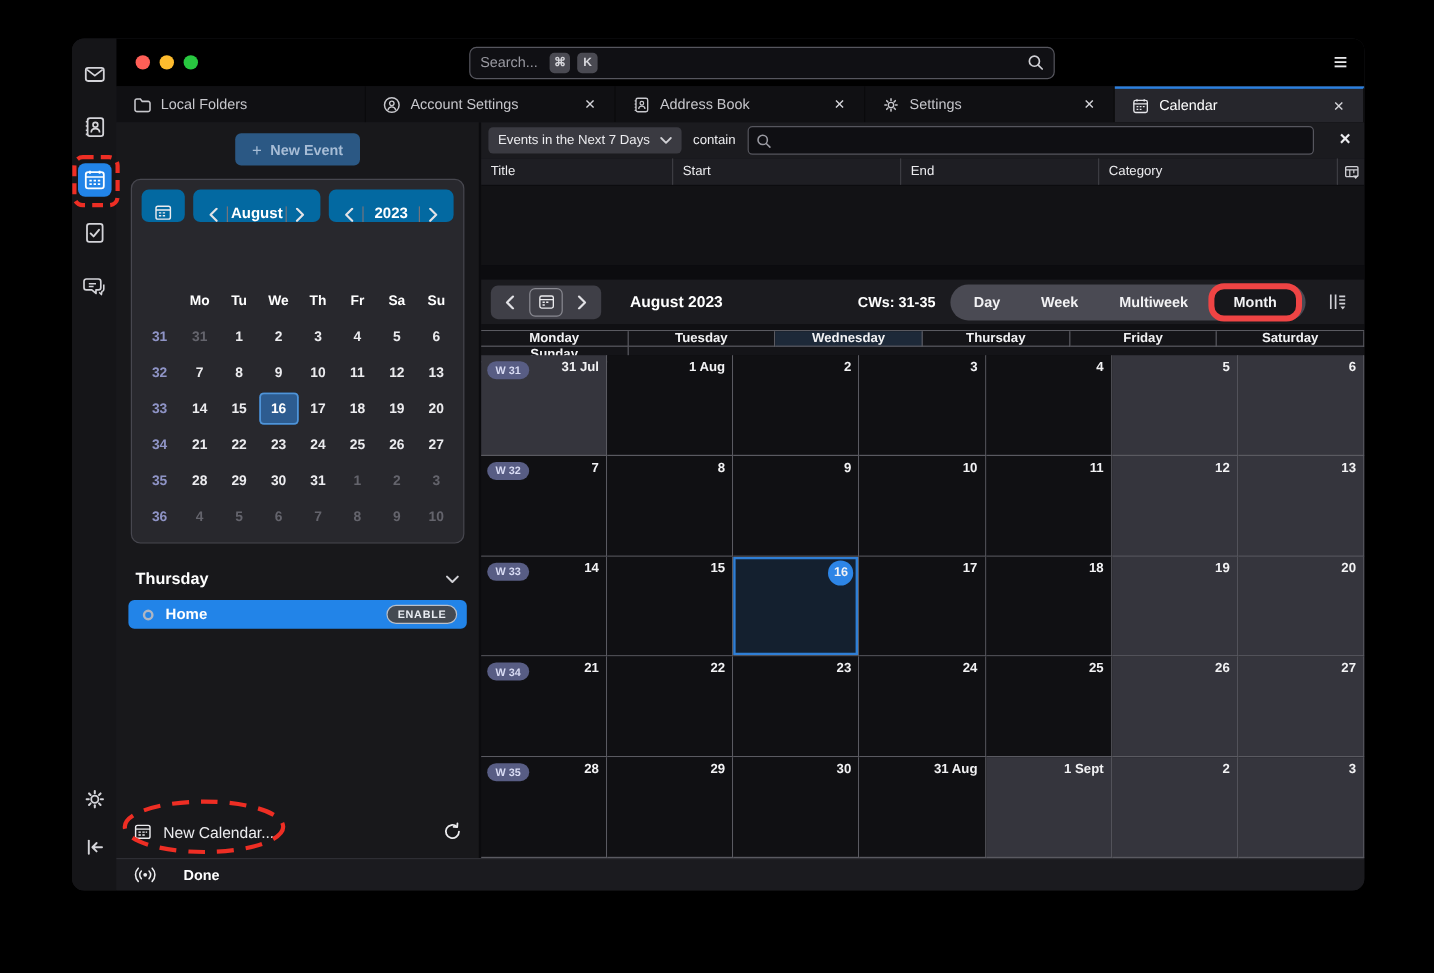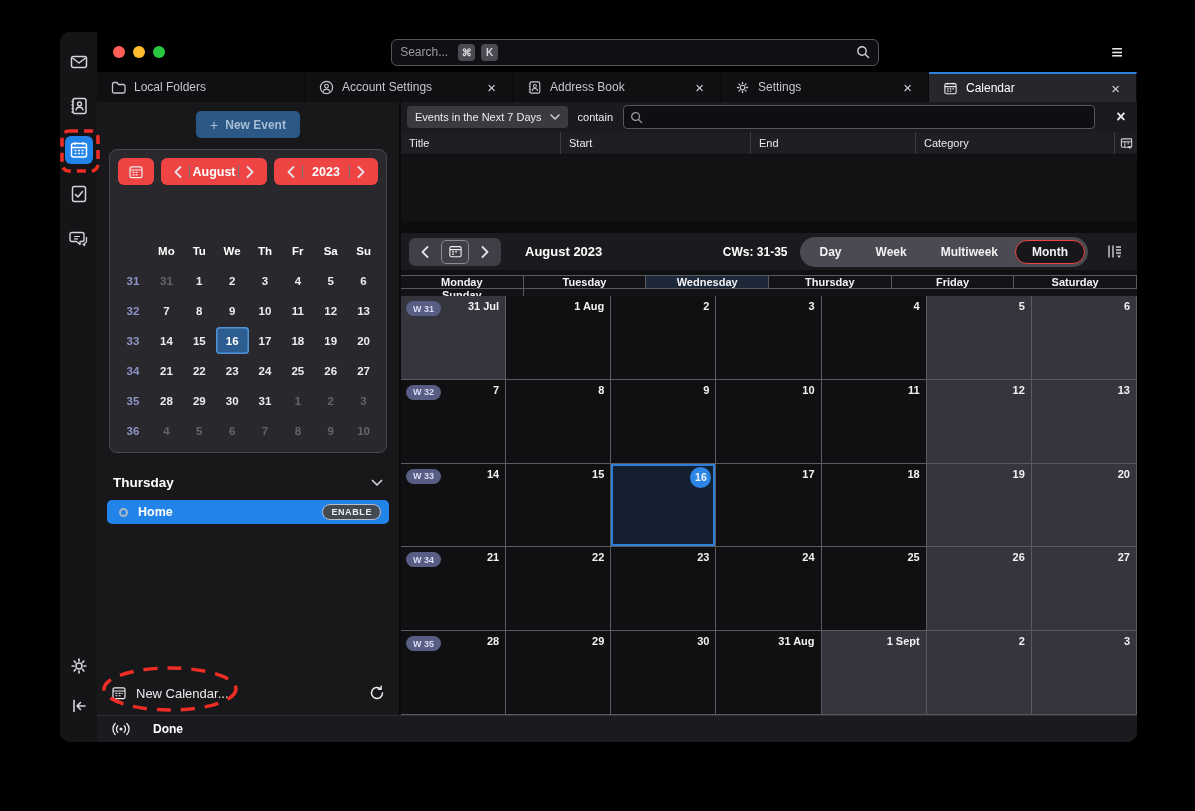--- a/index.html
+++ b/index.html
@@ -52,22 +52,22 @@
     display:flex; flex-direction:column; flex-shrink:0; }
   .newevent-row { display:flex; justify-content:center; padding:9px 0 8px; }
   .newevent { background:#2b5884; color:#a7bdd6; font-size:12px; font-weight:bold;
     border:none; border-radius:5px; height:27px; padding:0 14px; display:flex;
     align-items:center; gap:7px; cursor:pointer; }
   .newevent .plus { font-size:14px; font-weight:normal; }
 
   .minical { margin:3px 12px 0; background:#28282d; border:1px solid #47474f;
     border-radius:8px; padding:8px 6px 8px; }
   .minical-head { display:flex; gap:7px; padding:0 2px 8px; }
-  .mc-btn { background:#ef4444; border-radius:6px; height:27px; display:flex;
-    align-items:center; justify-content:center; cursor:pointer; }
+  .mc-btn { background:#0369a1; border-radius:6px; height:27px; display:flex;
+    align-items:flex-end; justify-content:center; cursor:pointer; }
   .mc-iconbtn { width:36px; }
   .mc-seg { flex:1; gap:0; padding:0 6px; }
   .mc-seg .chev { padding:0 7px; display:flex; align-items:center; }
   .mc-seg .sep { width:1px; height:13px; background:#74747c; }
   .mc-seg .val { flex:1; text-align:center; color:#fff; font-weight:bold; font-size:12.5px; }
   .mc-year { flex:0 0 104px; }
   .minical-grid { display:grid; grid-template-columns:34px repeat(7,1fr); }
   .mc-cell { height:27px; display:flex; align-items:center; justify-content:center;
     font-size:11.5px; font-weight:bold; color:#ececef; margin-top:3px; }
   .mc-dh { color:#fff;margin-top:44px; }
@@ -122,21 +122,21 @@
   .nav-btn { width:28px; height:24px; display:flex; align-items:center;
     justify-content:center; cursor:pointer; border-radius:5px; }
   .nav-btn.mid { border:1px solid #8a8a92; }
   .cal-title { color:#fff; font-size:13px; font-weight:bold; margin-left:24px; }
   .calbar .grow { flex:1; }
   .cw-label { color:#fff; font-size:12px; font-weight:bold; margin-right:12px; }
   .viewseg { background:#4a4a53; border-radius:15px; height:30px; display:flex;
     align-items:center; padding:0 3px; }
   .vmode { color:#f2f2f4; font-size:12px; font-weight:bold; padding:5px 17px;
     border-radius:13px; cursor:pointer; white-space:nowrap; }
-  .vmode.active { background:#17171b; border:1px solid #ef4444; padding:4px 16px; }
+  .vmode.active { background:#17171b; border:5px solid #ef4444; padding:4px 16px; }
   .layout-icon { margin-left:18px; cursor:pointer; display:flex; }
 
   .calgrid-wrap { flex:1; display:flex; flex-direction:column; margin-top:5px;
     border-top:1px solid #5a5a61; min-height:0; }
   .cal-dayheads { display:grid; grid-template-columns:repeat(6,1fr); height:20px;
     background:#141418; flex-shrink:0; }
   .cdh { display:flex; align-items:center; justify-content:center; color:#f2f2f4;
     font-size:11px; font-weight:bold; border-right:1px solid #5a5a61;
     border-bottom:1px solid #5a5a61; }
   .cdh.today-col { background:#1d2939; }

